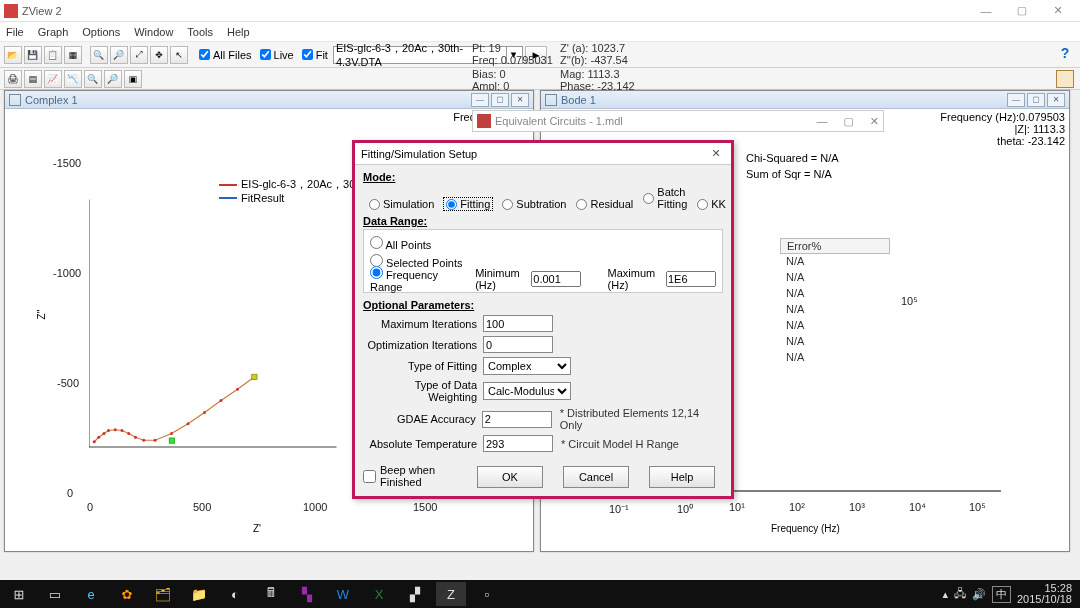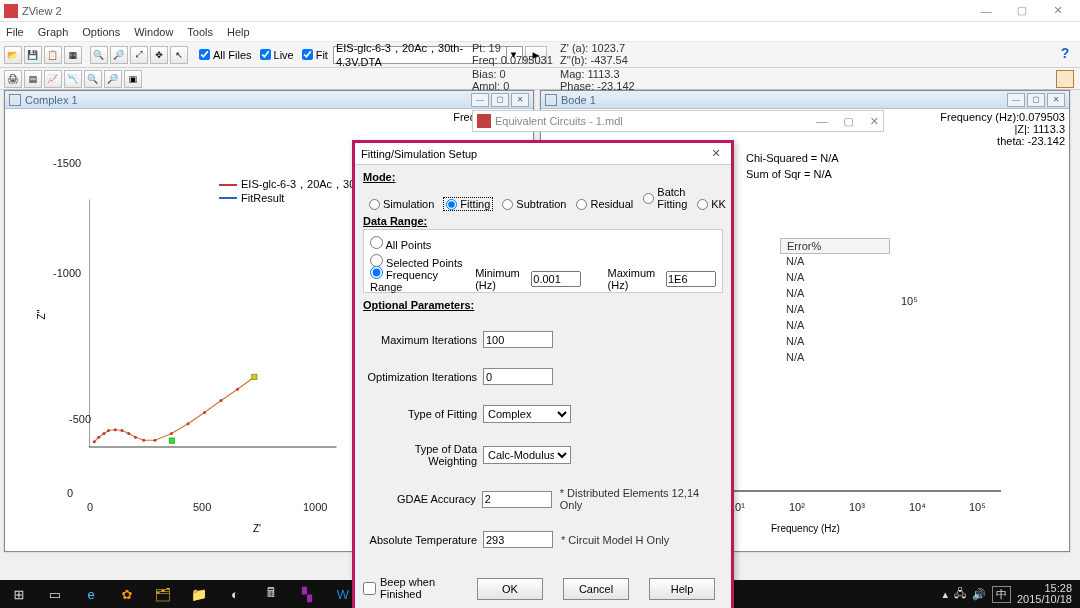--- a/index.html
+++ b/index.html
@@ -42,21 +42,21 @@
 .dialog { position:absolute; left:352px; top:140px; width:382px; background:#f0f0f0; border:3px solid #be185d; box-shadow:2px 2px 6px rgba(0,0,0,.25); z-index:10; }
 .dialog .dt { height:22px; background:#fff; border-bottom:1px solid #ccc; display:flex; align-items:center; padding:0 6px; }
 .dialog .dt .dclose { margin-left:auto; width:18px;text-align:center;color:#555; }
 .dialog .body { padding:4px 8px 8px 8px; }
 .ghdr { font-weight:bold; text-decoration:underline; margin-top:2px; }
 .radio-row { display:flex; align-items:flex-end; gap:10px; padding:3px 6px; }
 .radio-row label { display:flex; align-items:center; gap:3px; }
 .radio-row input { width:11px;height:11px; }
 .dr-box { border:1px solid #ccc; background:#fff; padding:4px 6px; margin:2px 0 6px 0; }
 .dr-box .r { display:flex; align-items:center; gap:4px; height:18px; }
-.fld { display:flex; align-items:center; margin:20px 0; }
+.fld { display:flex; align-items:center; margin:4px 0; }
 .fld .flab { width:120px; text-align:right; padding-right:6px; }
 .fld input.ft { width:70px; height:17px; border:1px solid #888; background:#fff; padding:0 2px; }
 .fld select { width:88px; height:18px; border:1px solid #888; background:#fff; }
 .fld .note { margin-left:8px; color:#333; }
 .dlg-btns { display:flex; gap:20px; justify-content:flex-end; margin-top:2px; padding-right:8px; }
 .dlg-btns button { width:66px; height:22px; border:1px solid #888; background:linear-gradient(#fff,#e4e4e4); }
 .beep { display:flex; align-items:center; gap:4px; margin-top:8px; }
 
 .resfrag { position:absolute; left:742px; top:150px; width:150px; font-size:10px; z-index:4; }
 .resfrag .rh { padding:2px 4px; }
@@ -179,27 +179,27 @@
             <span class="lswatch" style="background:#2a60cc;"></span>
             <span>FitResult</span>
           </div>
       </div>
 
       <div class="axis-label" style="left:32px; top:200px; transform:rotate(-90deg);">Z''</div>
       <div class="axis-label" style="left:248px; top:414px;">Z'</div>
 
       <div class="tick" style="left:48px; top:48px;">-1500</div>
       <div class="tick" style="left:48px; top:158px;">-1000</div>
-      <div class="tick" style="left:64px; top:268px;margin-top:36px;">-500</div>
+      <div class="tick" style="left:52px; top:268px;">-500</div>
       <div class="tick" style="left:62px; top:378px;">0</div>
 
       <div class="tick" style="left:82px; top:392px;">0</div>
       <div class="tick" style="left:188px; top:392px;">500</div>
       <div class="tick" style="left:298px; top:392px;">1000</div>
-      <div class="tick" style="left:408px; top:392px;font-weight:bold;">1500</div>
+      <div class="tick" style="left:408px; top:392px;">1500</div>
 
       <svg class="plot" viewBox="0 0 440 340" style="left:84px; top:50px; width:330px; height:336px;">
         <line x1="0" y1="330" x2="330" y2="330" stroke="#000" stroke-width="1"></line>
         <line x1="0" y1="0" x2="0" y2="330" stroke="#000" stroke-width="1"></line>
         <polyline fill="none" stroke="#cc7733" stroke-width="1.5" points="7,323 13,317 20,312 26,308 35,307 44,308 53,312 62,317 73,321 88,321 110,312 132,299 154,284 176,268 198,253 220,237"></polyline>
         <g fill="#cc3333">
           <circle cx="7" cy="323" r="2"></circle>
             <circle cx="13" cy="317" r="2"></circle>
             <circle cx="20" cy="312" r="2"></circle>
           <circle cx="26" cy="308" r="2"></circle>
@@ -349,21 +349,21 @@
       <select><option>Calc-Modulus</option></select>
       </div>
     <div class="fld">
         <span class="flab">GDAE Accuracy</span>
         <input class="ft" value="2" style="">
         <span class="note">* Distributed Elements 12,14 Only</span>
       </div>
     <div class="fld">
         <span class="flab">Absolute Temperature</span>
         <input class="ft" value="293" style="">
-        <span class="note">* Circuit Model H Only</span>
+        <span class="note">* Circuit Model H Range</span>
       </div>
 
     <div style="display:flex; align-items:flex-end;">
       <label class="beep">
           <input type="checkbox" style="">
           <span>Beep when Finished</span>
         </label>
       <div class="dlg-btns" style="margin-left:auto;">
         <button>OK</button>
         <button>Cancel</button>

